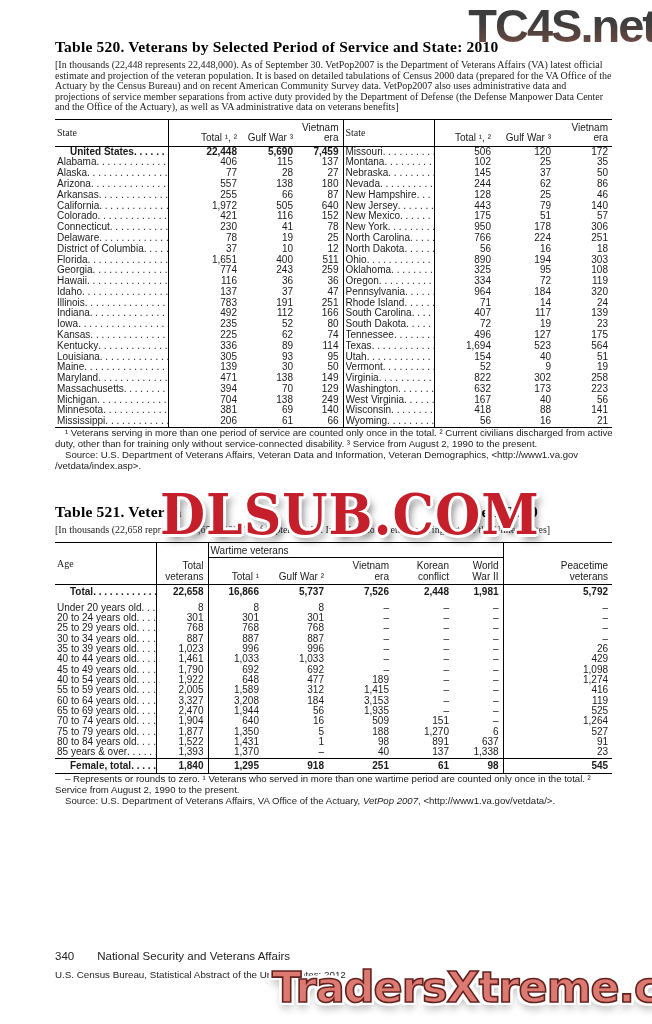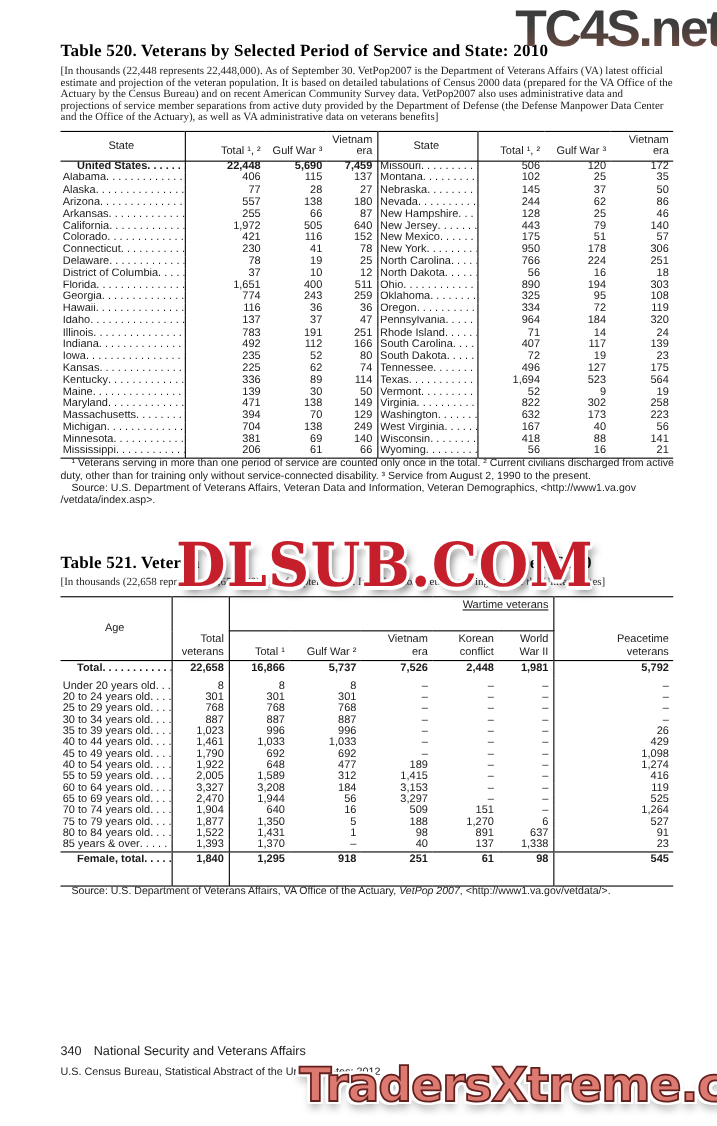--- a/index.html
+++ b/index.html
@@ -12,46 +12,46 @@
   .tbl-title{font-family:"Liberation Serif",serif;font-size:15.5px;font-weight:bold;
              margin:0 0 4px 0;letter-spacing:.2px;color:#000;white-space:nowrap;}
   .title-gap{display:inline-block;width:300px;}
   .intro{font-size:10px;line-height:10.5px;margin:0 0 6px 0;color:#1c1c1c;font-family:Liberation Serif, serif;}
 
   table{border-collapse:collapse;table-layout:fixed;width:557px;font-size:10px;
         border-top:1px solid #000;border-bottom:1.5px solid #000;}
   thead th{font-weight:normal;vertical-align:bottom;text-align:right;
            padding:3px 4px 2px 2px;border-bottom:1.5px solid #000;
            font-size:10px;line-height:10.6px;}
-  th.cstate{text-align:center;vertical-align:middle;}
-  th.group{text-align:right;border-bottom:1px solid #000 !important;padding-bottom:17px;text-decoration:underline;}
+  th.cstate{text-align:left;vertical-align:middle;font-family:Liberation Serif, serif;}
+  th.group{text-align:left;border-bottom:1px solid #000 !important;padding-bottom:1px;}
   th.hbot{border-bottom:1.5px solid #000;}
   .b-r{border-right:1px solid #000;}
 
   tbody td{padding:0;line-height:10.78px;vertical-align:baseline;}
   #t521 tbody td{line-height:10.35px;}
   td.num{text-align:right;padding-right:4px;white-space:nowrap;}
   td.lbl{padding-left:2px;overflow:hidden;}
   .lblwrap{display:flex;align-items:baseline;overflow:hidden;}
   .nm{white-space:nowrap;}
   .ind .nm{padding-left:13px;}
   .dots{flex:1;white-space:nowrap;overflow:hidden;}
   .dots::before{content:" . . . . . . . . . . . . . . . . . . . . . . . . . . . . . . . . . . .";}
   .bold{font-weight:bold;}
 
   tr.total-row td{padding-bottom:3px;padding-top:2px;}
   tr.first-age td{padding-top:2px;}
-  tr.female-row td{border-top:1px solid #000;padding-top:2px;padding-bottom:18px;}
+  tr.female-row td{border-top:1px solid #000;padding-top:2px;padding-bottom:2px;}
 
   .fn{font-size:9.6px;line-height:10.9px;margin:0 0 0 0;color:#1c1c1c;}
   .fn p{margin:0;text-indent:10px;}
   .fn .it{font-style:italic;}
 
   #footer-line1{position:absolute;left:55px;top:950px;font-size:11.5px;color:#222;}
-  #footer-line1 .sect{margin-left:11px;}
+  #footer-line1 .sect{margin-left:23px;}
   #footer-line2{position:absolute;left:55px;top:969px;width:558px;text-align:left;
                 font-size:9.8px;color:#222;}
 
   .wm{position:absolute;z-index:6;pointer-events:none;}
   #wm-tc4s{top:-2px;right:-4px;font-family:"Liberation Sans",sans-serif;font-weight:bold;
            font-size:47px;line-height:56px;letter-spacing:-2px;
            background:linear-gradient(180deg,#3d3d3d 0%,#3e3d3d 42%,#5e453f 72%,#9a6a5e 100%);
            -webkit-background-clip:text;background-clip:text;color:transparent;}
   #wm-dlsub{left:160px;top:486px;font-family:"DejaVu Serif",serif;font-weight:bold;
             font-size:52px;line-height:58px;letter-spacing:1px;color:#c41f2a;
@@ -481,20 +481,40 @@
             <td class="num b-r">114</td>
             <td class="lbl b-r">
               <span class="lblwrap">
                 <span class="nm">Texas</span>
                 <span class="dots"></span>
               </span>
             </td>
             <td class="num">1,694</td>
             <td class="num">523</td>
             <td class="num">564</td>
+          </tr>
+          <tr>
+            <td class="lbl b-r">
+              <span class="lblwrap">
+                <span class="nm">Louisiana</span>
+                <span class="dots"></span>
+              </span>
+            </td>
+            <td class="num">305</td>
+            <td class="num">93</td>
+            <td class="num b-r">95</td>
+            <td class="lbl b-r">
+              <span class="lblwrap">
+                <span class="nm">Utah</span>
+                <span class="dots"></span>
+              </span>
+            </td>
+            <td class="num">154</td>
+            <td class="num">40</td>
+            <td class="num">51</td>
           </tr>
           <tr>
             <td class="lbl b-r">
               <span class="lblwrap">
                 <span class="nm">Maine</span>
                 <span class="dots"></span>
               </span>
             </td>
             <td class="num">139</td>
             <td class="num">30</td>
@@ -832,21 +852,21 @@
           <tr>
             <td class="lbl b-r">
               <span class="lblwrap">
                 <span class="nm">65 to 69 years old</span>
                 <span class="dots"></span>
               </span>
             </td>
             <td class="num b-r">2,470</td>
             <td class="num">1,944</td>
             <td class="num">56</td>
-            <td class="num">3,297</td>
+            <td class="num">1,935</td>
             <td class="num">–</td>
             <td class="num b-r">–</td>
             <td class="num">525</td>
           </tr>
           <tr>
             <td class="lbl b-r">
               <span class="lblwrap">
                 <span class="nm">70 to 74 years old</span>
                 <span class="dots"></span>
               </span>
@@ -916,20 +936,21 @@
             <td class="num bold">918</td>
             <td class="num bold">251</td>
             <td class="num bold">61</td>
             <td class="num b-r bold">98</td>
             <td class="num bold">545</td>
           </tr>
         </tbody>
     </table>
 
     <div class="fn">
+      <p>– Represents or rounds to zero. ¹ Veterans who served in more than one wartime period are counted only once in the total. ² Service from August 2, 1990 to the present.</p>
       <p><span>Source: U.S. Department of Veterans Affairs, VA Office of the Actuary, </span><span class="it">VetPop 2007</span><span>, &lt;http://www1.va.gov/vetdata/&gt;.</span></p>
     </div>
   </div>
 
   <div id="footer-line1"><span>340</span><span class="sect">National Security and Veterans Affairs</span></div>
   <div id="footer-line2">U.S. Census Bureau, Statistical Abstract of the United States: 2012</div>
 
 </div>
 
 </body></html>

